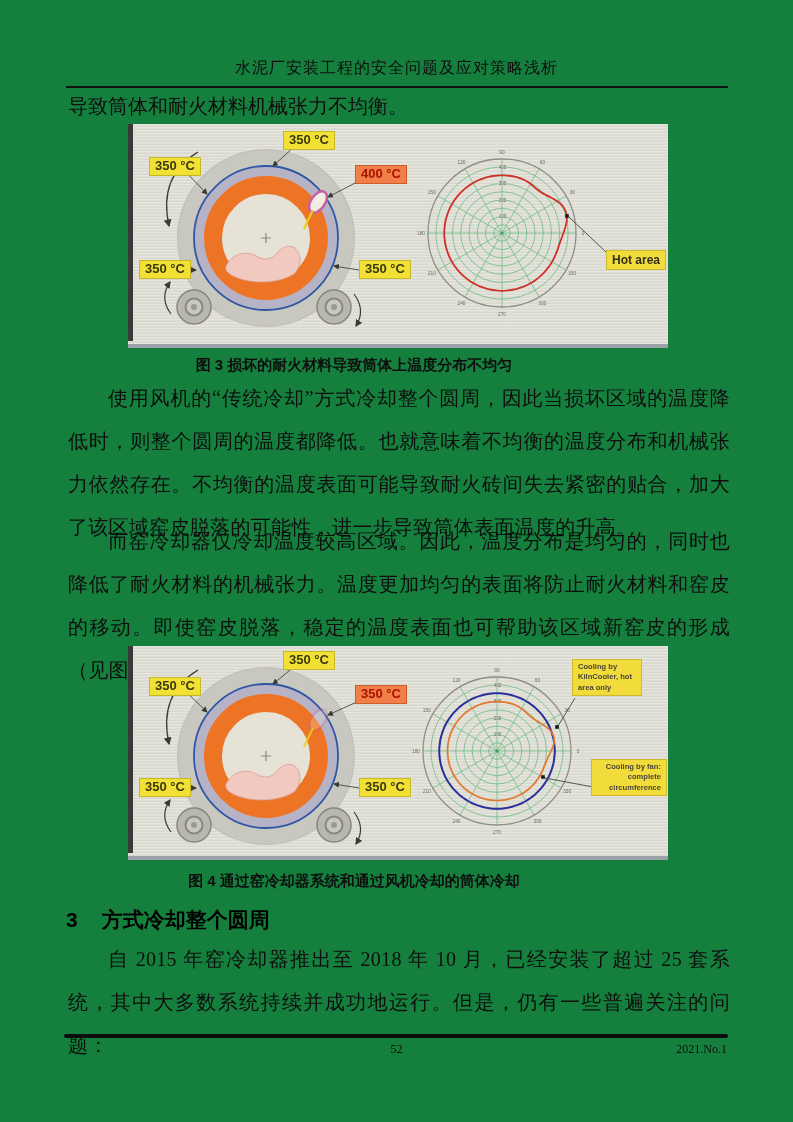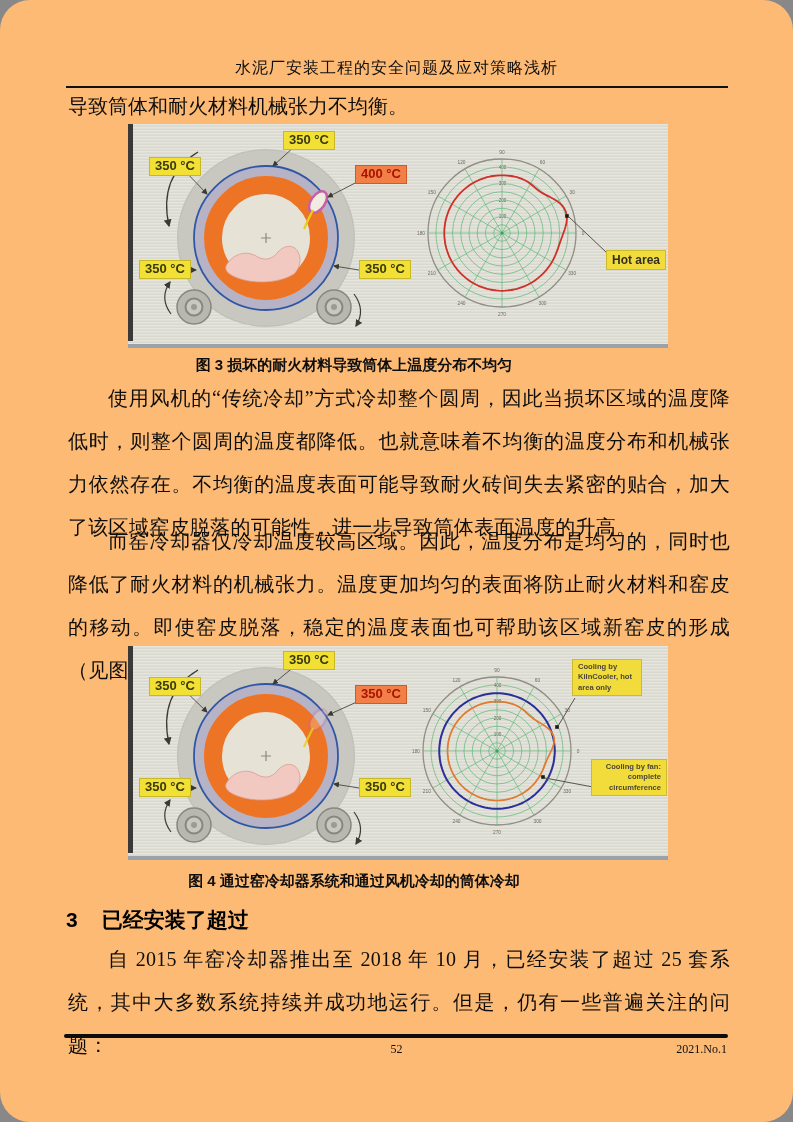--- a/index.html
+++ b/index.html
@@ -1,17 +1,17 @@
 <!DOCTYPE html>
 <html><head>
 <meta charset="utf-8">
 <style>
   html,body{margin:0;padding:0;background:#888;}
-  .page{position:relative;width:793px;height:1122px;background:#fdba74;overflow:hidden;
-        font-family:"Liberation Serif","DejaVu Serif",serif;color:#0e0e0e;border-radius:30px;}
+  .page{position:relative;width:793px;height:1122px;background:#15803d;overflow:hidden;
+        font-family:"Liberation Serif","DejaVu Serif",serif;color:#0e0e0e;}
   
   .header-title{position:absolute;top:58px;left:0;width:793px;text-align:center;
 fama        font-size:15px;letter-spacing:1px;}
   .header-rule{position:absolute;top:86px;left:66px;width:662px;height:2px;background:#111;}
   .intro-line{position:absolute;top:93px;left:68px;width:662px;font-size:20px;}
   
   .figure{position:absolute;left:128px;width:540px;
           background-color:#dcdbd1;
           background-image:repeating-linear-gradient(180deg, rgba(255,255,255,.28) 0px, rgba(255,255,255,.28) 1px, rgba(0,0,0,0.02) 2px, rgba(0,0,0,0) 3px);}
   .figure svg{position:absolute;left:0;top:0;}
@@ -242,21 +242,21 @@
     <div class="temp-label" style="left:155px;top:5px">350 °C</div>
     <div class="temp-label" style="left:21px;top:31px">350 °C</div>
     <div class="temp-label hot" style="left:227px;top:39px">350 °C</div>
     <div class="temp-label" style="left:11px;top:132px">350 °C</div>
     <div class="temp-label" style="left:231px;top:132px">350 °C</div>
     <div class="anno-label cool1">Cooling by KilnCooler, hot area only</div>
     <div class="anno-label cool2">Cooling by fan: complete circumference</div>
   </div>
   <div class="caption" id="cap4">图 4  通过窑冷却器系统和通过风机冷却的筒体冷却</div>
 
-  <h2 class="section-heading"><span class="num">3</span><span>已经安装了超过</span></h2>
+  <h2 class="section-heading"><span class="num">3</span><span>方式冷却整个圆周</span></h2>
 
   <p class="body-par" id="p3">自 2015 年窑冷却器推出至 2018 年 10 月，已经安装了超过 25 套系统，其中大多数系统持续并成功地运行。但是，仍有一些普遍关注的问题：</p>
 
   <div class="footer-rule"></div>
   <div class="footer-page">52</div>
   <div class="footer-issue">2021.No.1</div>
 
 </div>
 
 </body></html>

